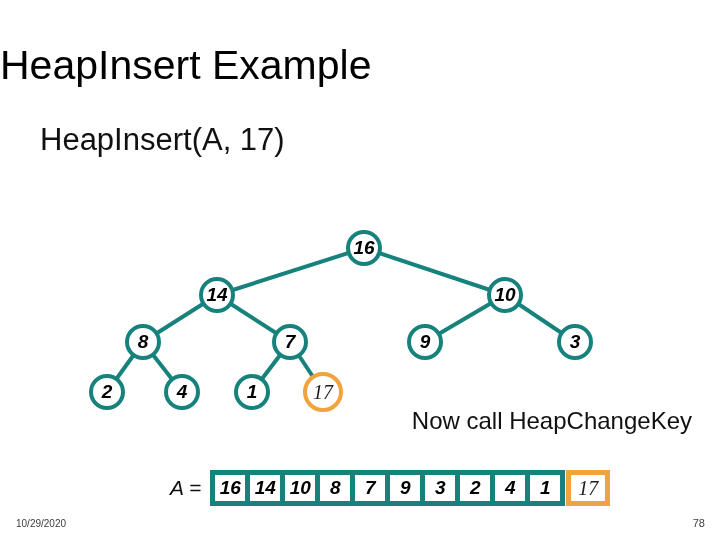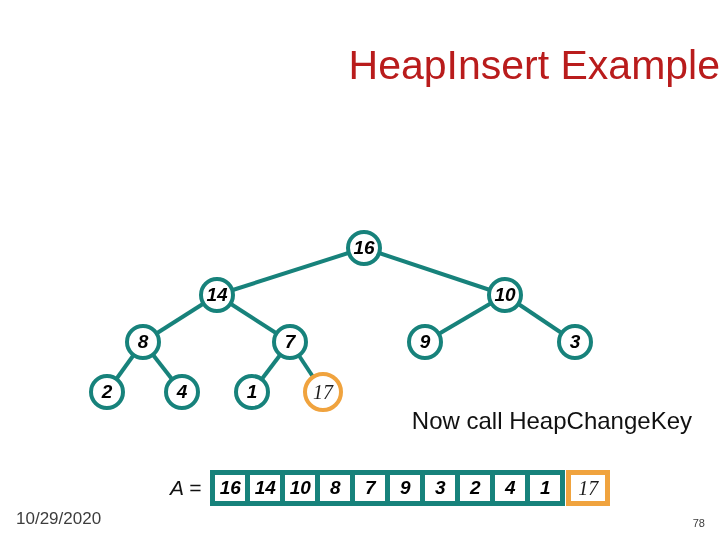--- a/index.html
+++ b/index.html
@@ -13,23 +13,23 @@
     width: 720px;
     height: 540px;
     background: #ffffff;
     overflow: hidden;
   }
   .title {
     position: absolute;
     top: 42px;
     left: 0;
     width: 100%;
-    text-align: right;
+    text-align: left;
     font-size: 41px;
-    color: #b91c1c;
+    color: #000000;
     letter-spacing: 0px;
   }
   .subtitle {
     position: absolute;
     top: 122px;
     left: 40px;
     font-size: 31px;
     color: #111111;
   }
   .tree-layer {
@@ -116,38 +116,39 @@
     justify-content: center;
     font-family: "Liberation Serif", serif;
     font-style: italic;
     font-size: 20px;
     color: #1c1c1c;
   }
   .footer-date {
     position: absolute;
     left: 16px;
     bottom: 11px;
-    font-size: 17px;
+    font-size: 10px;
     color: #3d3d3d;
   }
   .footer-page {
     position: absolute;
     right: 15px;
     bottom: 11px;
     font-size: 11px;
     color: #3d3d3d;
   }
 </style>
 </head>
 <body>
 
 <div class="slide">
 
   <div class="title">HeapInsert Example</div>
 
+  <div class="subtitle">HeapInsert(A, 17)</div>
 
   <div class="tree-layer">
     <svg class="edges">
         <line x1="364" y1="248" x2="217" y2="295" stroke="#17827B" stroke-width="4"></line>
         <line x1="364" y1="248" x2="505" y2="295" stroke="#17827B" stroke-width="4"></line>
         <line x1="217" y1="295" x2="143" y2="342" stroke="#17827B" stroke-width="4"></line>
         <line x1="217" y1="295" x2="290" y2="342" stroke="#17827B" stroke-width="4"></line>
         <line x1="505" y1="295" x2="425" y2="342" stroke="#17827B" stroke-width="4"></line>
         <line x1="505" y1="295" x2="575" y2="342" stroke="#17827B" stroke-width="4"></line>
         <line x1="143" y1="342" x2="107" y2="392" stroke="#17827B" stroke-width="4"></line>

